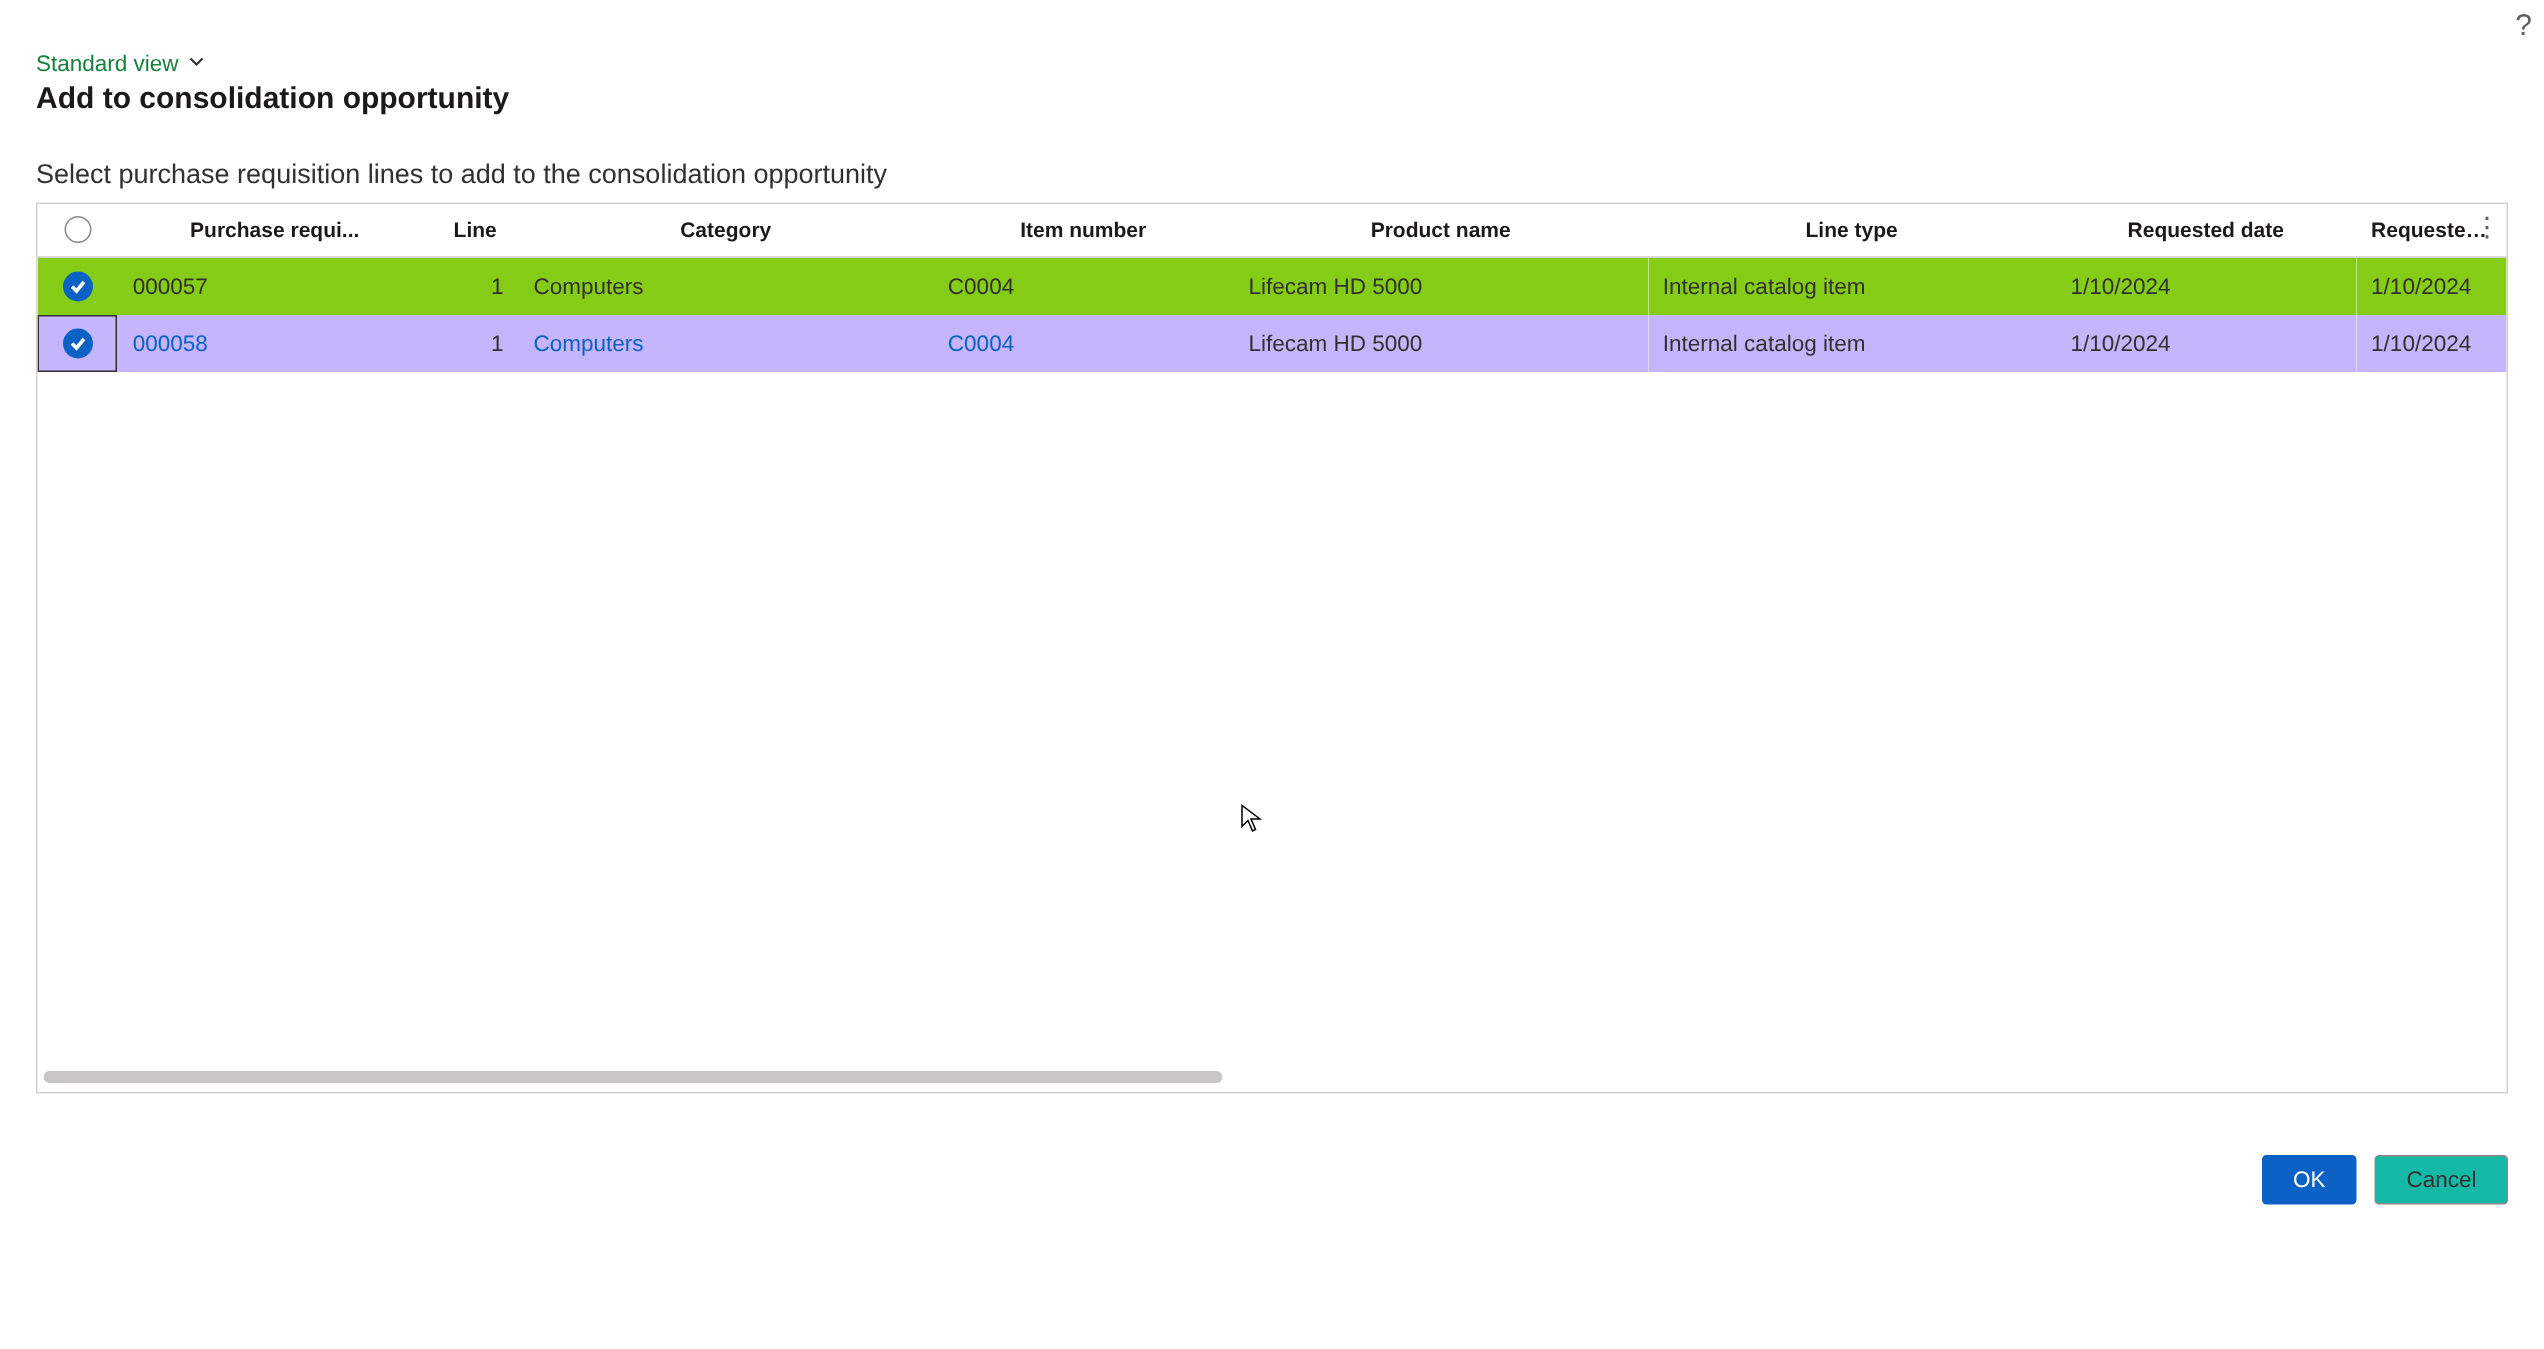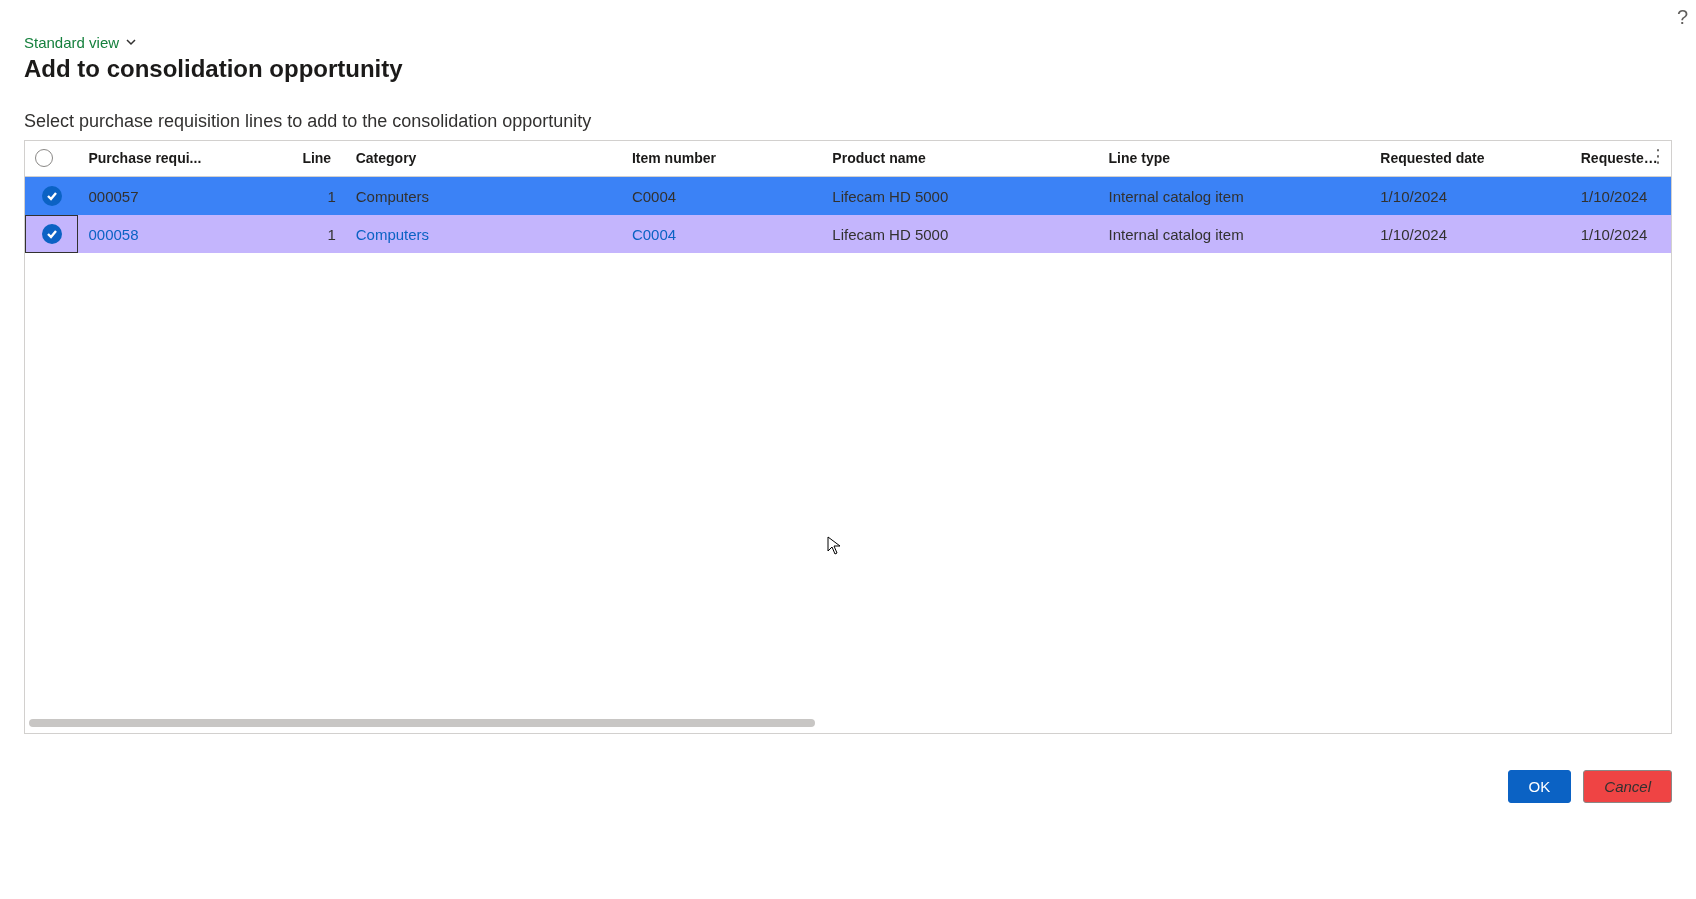--- a/index.html
+++ b/index.html
@@ -29,21 +29,21 @@
       display: inline-flex;
       align-items: center;
       gap: 6px;
       cursor: pointer;
       margin-bottom: 4px;
     }
     .view-selector .chev {
       display: inline-block;
     }
     .page-title {
-      font-size: 24px;
+      font-size: 20px;
       font-weight: 600;
       color: #1b1a19;
       margin-bottom: 28px;
     }
     .subtitle {
       font-size: 18px;
       color: #323130;
       margin-bottom: 8px;
     }
     .grid-wrap {
@@ -51,40 +51,40 @@
       height: 594px;
       position: relative;
       overflow: hidden;
     }
     .grid {
       width: 100%;
       border-collapse: collapse;
       table-layout: fixed;
     }
     .grid th {
-      text-align: left;
+      text-align: center;
       font-weight: 600;
       font-size: 14px;
       color: #1b1a19;
       padding: 8px 10px 9px 10px;
       border-bottom: 1px solid #d2d0ce;
       white-space: nowrap;
       overflow: hidden;
       text-overflow: ellipsis;
     }
     .grid th.right { text-align: center; }
     .grid td {
       font-size: 15px;
       padding: 9px 10px;
       white-space: nowrap;
       overflow: hidden;
       text-overflow: ellipsis;
     }
     .grid td.right { text-align: right; }
-    .row-selected-light { background: #3b82f6; }
+    .row-selected-light { background: #84cc16; }
     .row-selected-focus { background: #c4b5fd; }
     .row-selected-focus .link-cell { color: #0b62c4; }
     .check-col { width: 48px; text-align: center; }
     .check-header {
       width: 18px; height: 18px;
       border: 1.5px solid #8a8886;
       border-radius: 50%;
       display: inline-block;
       vertical-align: middle;
     }
@@ -142,24 +142,23 @@
       cursor: pointer;
       border: 1px solid transparent;
       font-family: inherit;
     }
     .btn-primary {
       background: #0b62c4;
       color: #fff;
       border-color: #0b62c4;
     }
     .btn-default {
-      background: #ef4444;
+      background: #14b8a6;
       color: #323130;
       border-color: #8a8886;
-      font-style: italic;
     }
     .cursor {
       position: absolute;
       left: 827px;
       top: 536px;
       pointer-events: none;
     }
     .cursor svg { width: 16px; height: 20px; }
   </style>
 </head>

